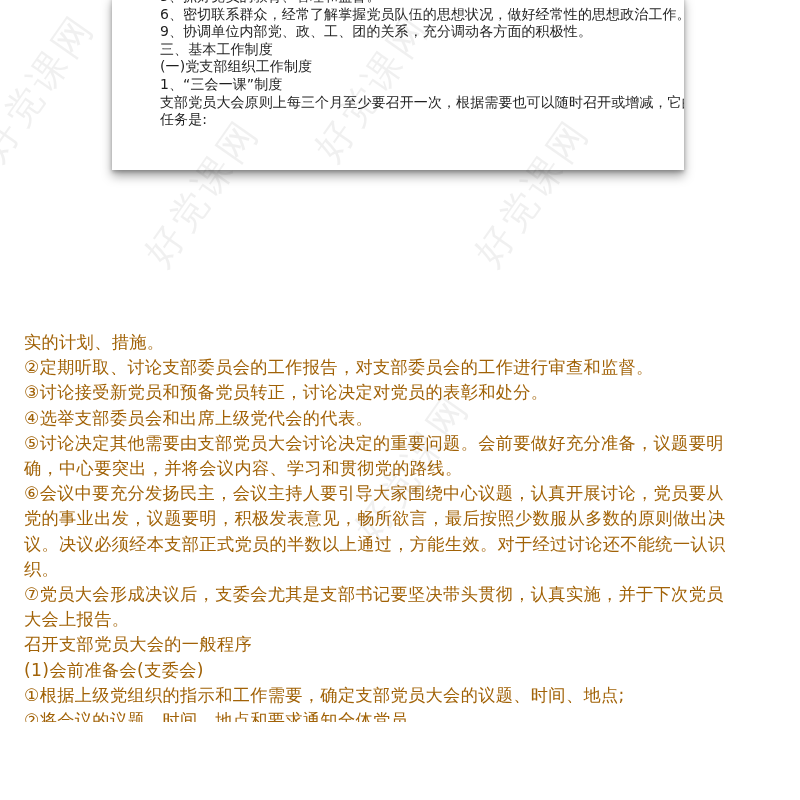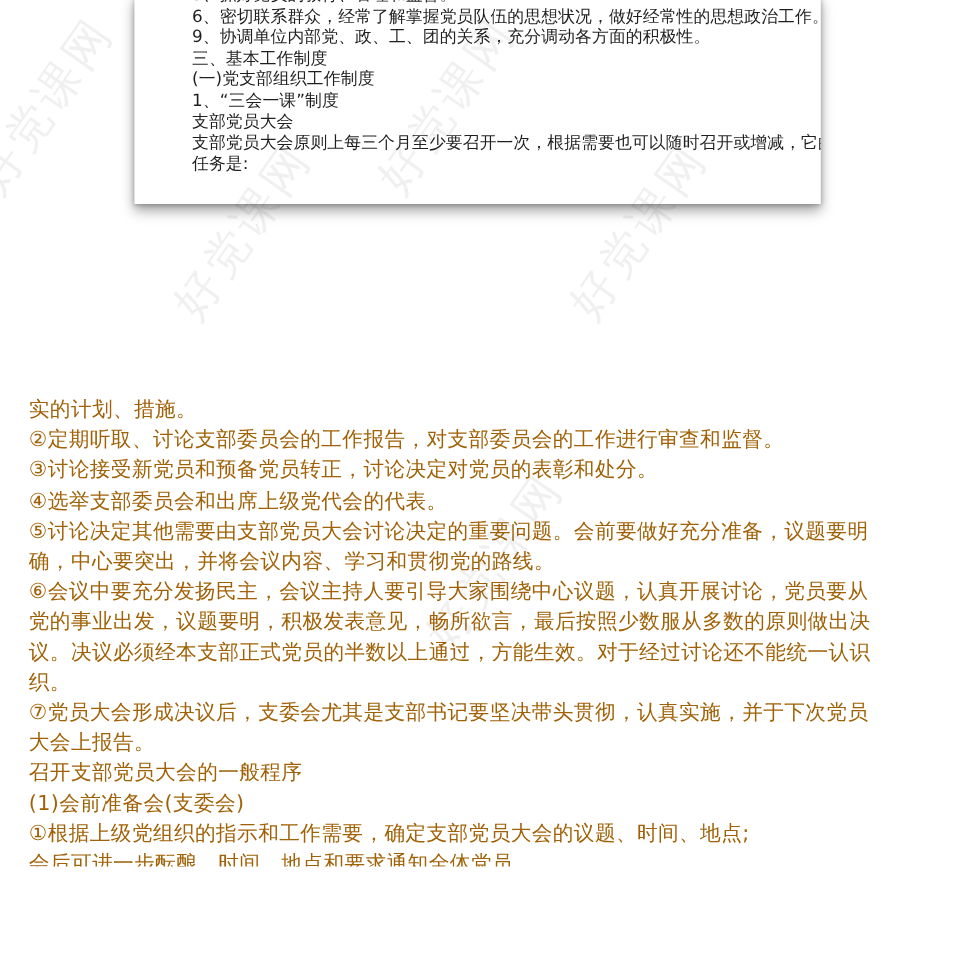--- a/index.html
+++ b/index.html
@@ -39,21 +39,20 @@
 <body>
 
 <div class="card">
   <div class="card-lines">
     <div class="card-line cut">5、抓好党员的教育、管理和监督。</div>
     <div class="card-line">6、密切联系群众，经常了解掌握党员队伍的思想状况，做好经常性的思想政治工作。</div>
     <div class="card-line">9、协调单位内部党、政、工、团的关系，充分调动各方面的积极性。</div>
     <div class="card-line">三、基本工作制度</div>
     <div class="card-line">(一)党支部组织工作制度</div>
     <div class="card-line">1、“三会一课”制度</div>
-    <div class="card-line">支部党员大会</div>
     <div class="card-line">支部党员大会原则上每三个月至少要召开一次，根据需要也可以随时召开或增减，它的主要</div>
     <div class="card-line">任务是:</div>
   </div>
 </div>
 
 <div class="main">
   <div class="main-line">实的计划、措施。</div>
   <div class="main-line">②定期听取、讨论支部委员会的工作报告，对支部委员会的工作进行审查和监督。</div>
   <div class="main-line">③讨论接受新党员和预备党员转正，讨论决定对党员的表彰和处分。</div>
   <div class="main-line">④选举支部委员会和出席上级党代会的代表。</div>
@@ -61,20 +60,20 @@
   <div class="main-line">确，中心要突出，并将会议内容、学习和贯彻党的路线。</div>
   <div class="main-line">⑥会议中要充分发扬民主，会议主持人要引导大家围绕中心议题，认真开展讨论，党员要从</div>
   <div class="main-line">党的事业出发，议题要明，积极发表意见，畅所欲言，最后按照少数服从多数的原则做出决</div>
   <div class="main-line">议。决议必须经本支部正式党员的半数以上通过，方能生效。对于经过讨论还不能统一认识</div>
   <div class="main-line">织。</div>
   <div class="main-line">⑦党员大会形成决议后，支委会尤其是支部书记要坚决带头贯彻，认真实施，并于下次党员</div>
   <div class="main-line">大会上报告。</div>
   <div class="main-line">召开支部党员大会的一般程序</div>
   <div class="main-line">(1)会前准备会(支委会)</div>
   <div class="main-line">①根据上级党组织的指示和工作需要，确定支部党员大会的议题、时间、地点;</div>
-  <div class="main-line cut">会后可进一步酝酿、时间、地点和要求通知全体党员。</div>
+  <div class="main-line cut">②将会议的议题、时间、地点和要求通知全体党员。</div>
 </div>
 
 <div class="wm" style="left:175px; top:225px;">好党课网</div>
 <div class="wm" style="left:505px; top:225px;">好党课网</div>
 <div class="wm" style="left:385px; top:500px;">好党课网</div>
 <div class="wm" style="left:10px; top:120px;">好党课网</div>
 <div class="wm" style="left:345px; top:120px;">好党课网</div>
 
 </body></html>

